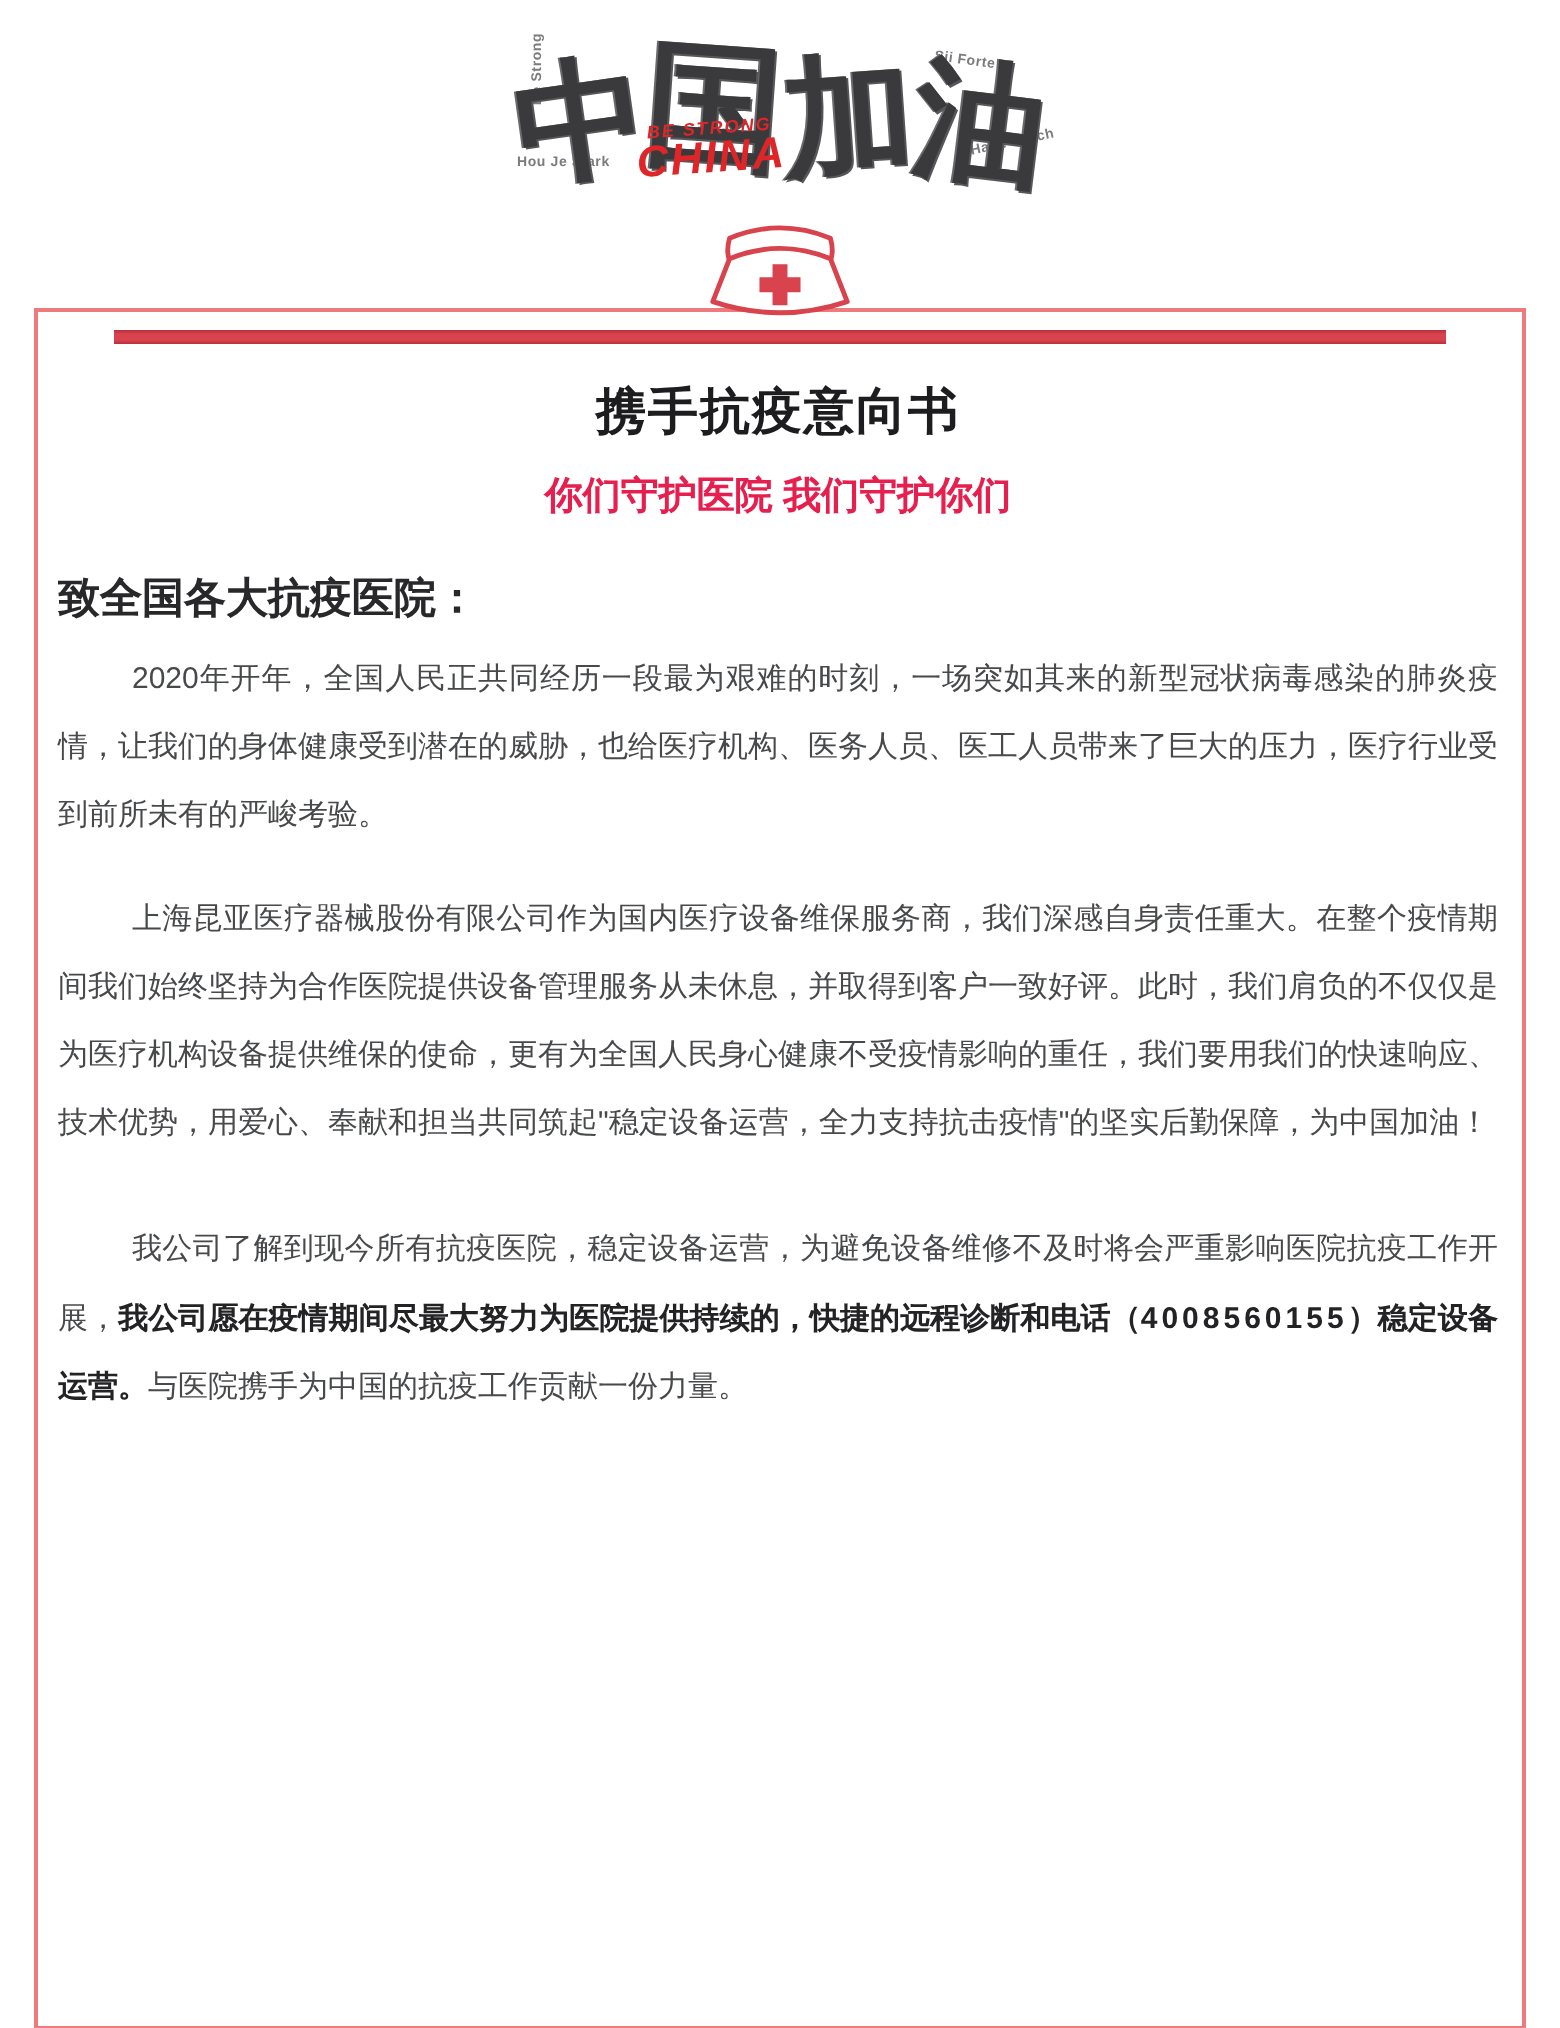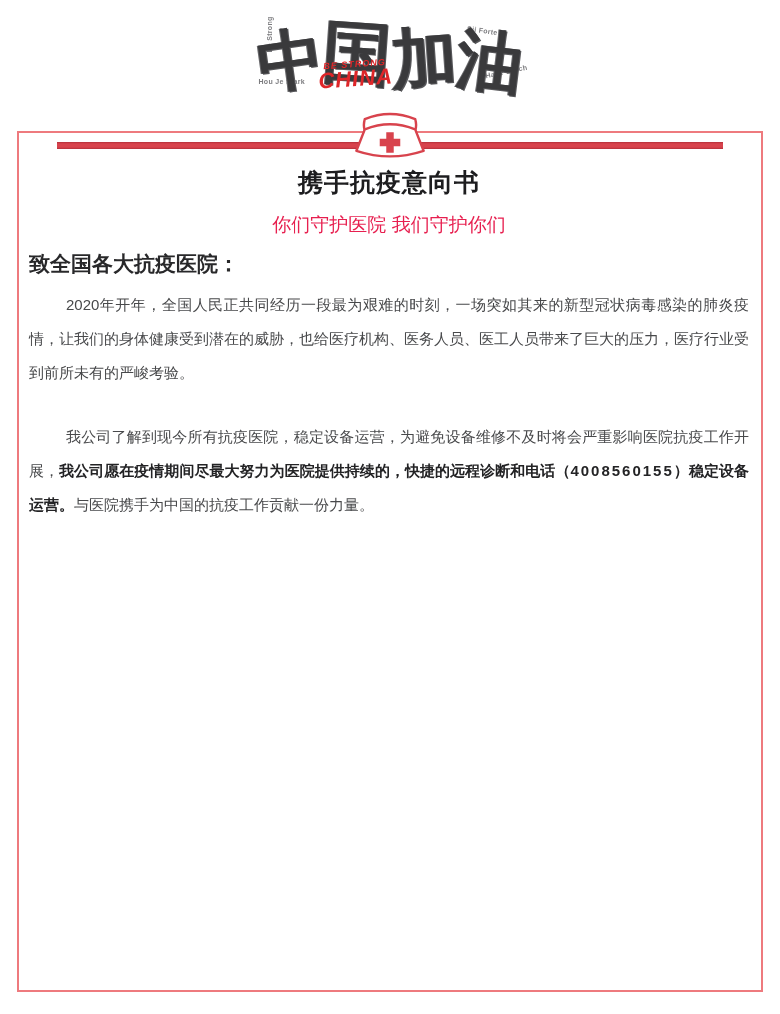--- a/index.html
+++ b/index.html
@@ -48,37 +48,37 @@
   }
 
   
   .cap-wrap {
     position: absolute; top: 106px; left: 50%; transform: translateX(-50%);
     width: 118px; height: 56px; z-index: 3;
   }
 
   
   .letter {
-    position: absolute; top: 131px; left: 17px; width: 746px; height: 861px;
+    position: absolute; top: 154px; left: 17px; width: 746px; height: 861px;
     border: 2px solid #ee7a7e; background: #fff; padding: 0 12px 0 10px;
   }
   .red-bar {
     height: 7px; margin: 9px 26px 0 28px;
     background: linear-gradient(180deg, #b5303b 0%, #d8434d 28%, #d8434d 72%, #b5303b 100%);
   }
   .title {
     margin-top: 17px; text-align: center;
     font-size: 25px; font-weight: bold; color: #1d1d1f; letter-spacing: 1px;
   }
   .subtitle {
     margin-top: 13px; text-align: center;
-    font-size: 19px; font-weight: normal; color: #e71f4f;
+    font-size: 19px; font-weight: bold; color: #e71f4f;
   }
   .salutation {
-    margin: 12px 0 10px; font-size: 21px; font-weight: bold; color: #28282a;
+    margin: 24px 0 10px; font-size: 21px; font-weight: bold; color: #28282a;
   }
   .body-p {
     font-size: 15px; color: #48494b; line-height: 2.28;
     text-align: justify; text-indent: 37px; margin: 0 0 17px;
   }
   .body-p b { color: #232325; font-weight: bold; }
   .p3 { margin-top: 29px; }
   .phone { text-underline-offset: 4px; letter-spacing: 2px; }
 </style>
 </head>
@@ -115,18 +115,19 @@
   <div class="letter">
     <div class="red-bar"></div>
 
     <h1 class="title">携手抗疫意向书</h1>
     <div class="subtitle">你们守护医院 我们守护你们</div>
 
     <p class="salutation">致全国各大抗疫医院：</p>
 
     <p class="body-p">2020年开年，全国人民正共同经历一段最为艰难的时刻，一场突如其来的新型冠状病毒感染的肺炎疫情，让我们的身体健康受到潜在的威胁，也给医疗机构、医务人员、医工人员带来了巨大的压力，医疗行业受到前所未有的严峻考验。</p>
 
+    <p class="body-p">上海昆亚医疗器械股份有限公司作为国内医疗设备维保服务商，我们深感自身责任重大。在整个疫情期间我们始终坚持为合作医院提供设备管理服务从未休息，并取得到客户一致好评。此时，我们肩负的不仅仅是为医疗机构设备提供维保的使命，更有为全国人民身心健康不受疫情影响的重任，我们要用我们的快速响应、技术优势，用爱心、奉献和担当共同筑起"稳定设备运营，全力支持抗击疫情"的坚实后勤保障，为中国加油！</p>
 
     <p class="body-p p3"><span>我公司了解到现今所有抗疫医院，稳定设备运营，为避免设备维修不及时将会严重影响医院抗疫工作开展，</span><b>我公司愿在疫情期间尽最大努力为医院提供持续的，快捷的远程诊断和电话（</b><b class="phone">4008560155</b><b>）稳定设备运营。</b><span>与医院携手为中国的抗疫工作贡献一份力量。</span></p>
 
   </div>
 
 </div>
 
 </body></html>

